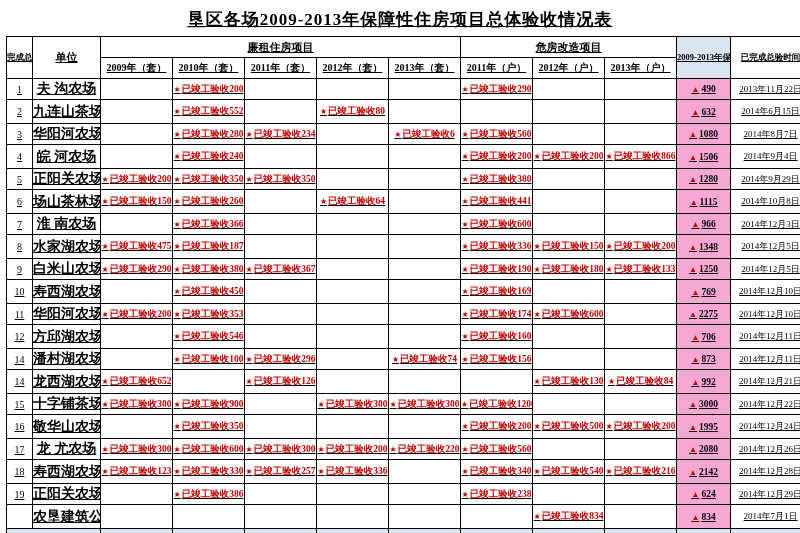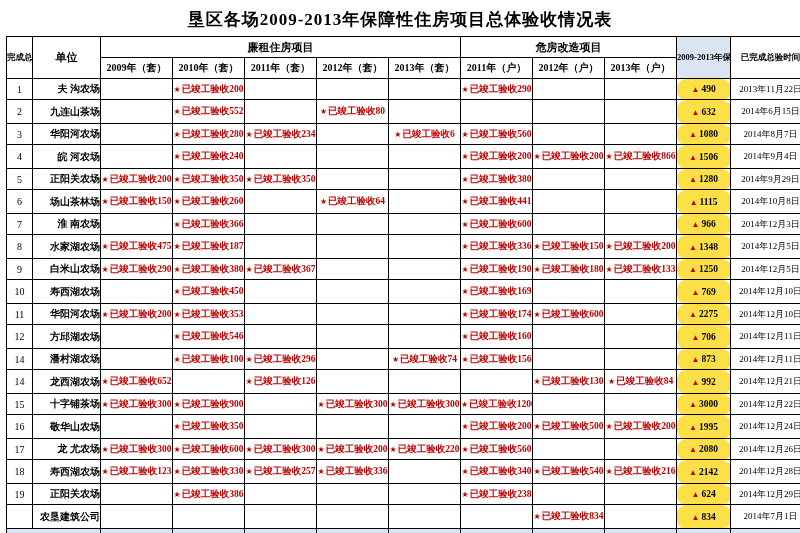--- a/index.html
+++ b/index.html
@@ -7,20 +7,21 @@
     width:800px;height:533px;
     background:#ffffff;
     font-family:"Liberation Sans","DejaVu Sans",sans-serif;
     overflow:hidden;
   }
   #sheet{
     position:relative;
     width:800px;height:533px;
     box-sizing:border-box;
     padding:4px 6px 0 6px;
+    text-decoration:underline;
   }
   .title{
     text-align:center;
     font-family:"Liberation Serif","DejaVu Serif",serif;
     font-weight:bold;
     font-size:17px;
     letter-spacing:1px;
     padding:4px 0 5px 0;
     color:#000;
   }
@@ -44,21 +45,21 @@
   th{
     font-family:"Liberation Serif","DejaVu Serif",serif;
     font-weight:bold;
     font-size:10px;
     line-height:1.15;
   }
   .hdr-group{font-size:11px;}
   .hdr-small{font-size:8.5px;line-height:1.1;}
   .hdr-blue{background:#dbe5f1;}
   .col-no{width:26px;}
-  .col-unit{width:68px;font-family:"Liberation Serif","DejaVu Serif",serif;font-weight:bold;font-size:10px;text-align:right;}
+  .col-unit{width:68px;font-family:"Liberation Serif","DejaVu Serif",serif;font-weight:bold;font-size:14px;}
   .col-y{width:72px;}
   .col-total{width:54px;}
   .col-date{width:80px;}
   .cell-txt{
     font-family:"Liberation Serif","DejaVu Serif",serif;
     font-weight:bold;
     font-size:9.5px;
     color:#c00000;
     letter-spacing:0px;
   }
@@ -80,21 +81,21 @@
     font-size:10px;
   }
   .sumrow td{
     background:#dbe5f1;
     font-family:"Liberation Serif","DejaVu Serif",serif;
     font-weight:bold;
     font-size:10px;
     height:19px;
   }
   .tallrow td{height:23px;}
-  .blue-col{background:#fde047;border-radius:9px;}
+  .blue-col{background:#f9a8d4;}
 </style>
 </head>
 <body>
 
 <div id="sheet">
 
   <div class="title">垦区各场2009-2013年保障性住房项目总体验收情况表</div>
 
   <table>
     <colgroup>

